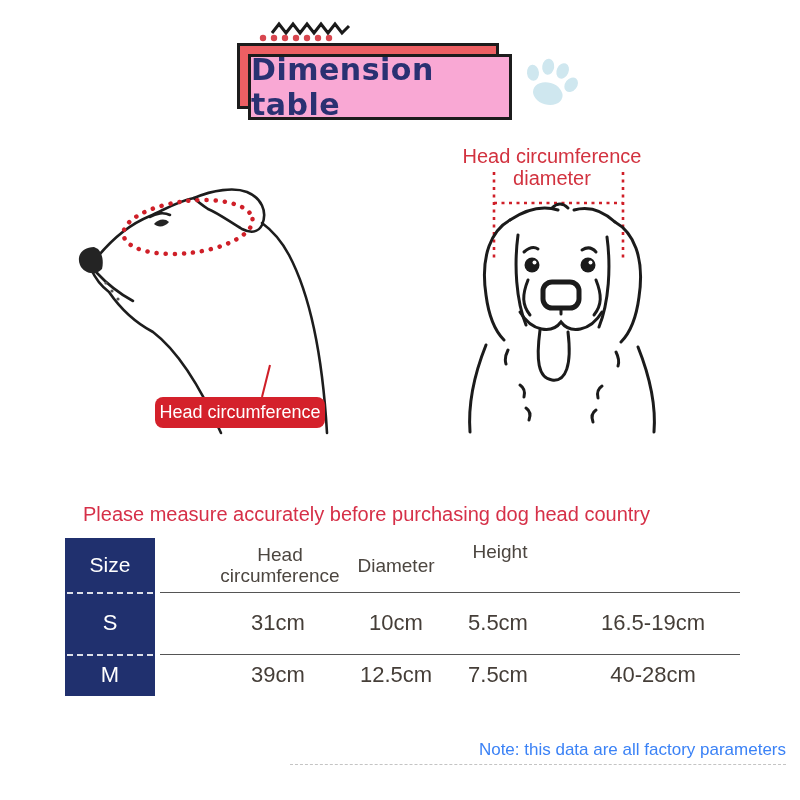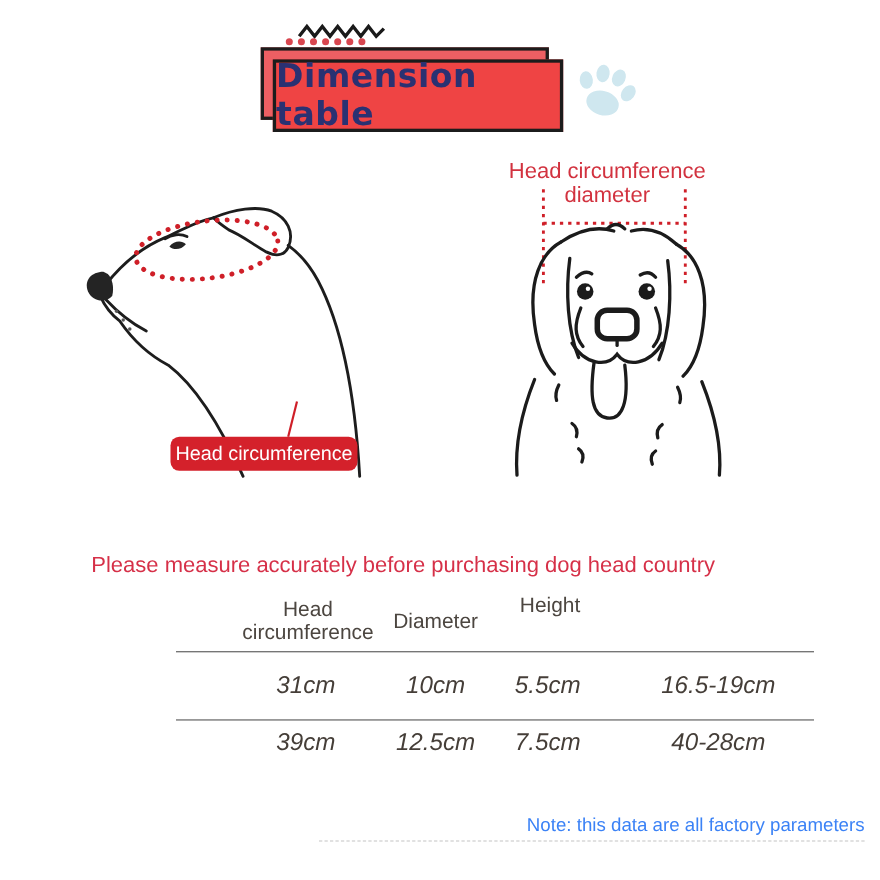--- a/index.html
+++ b/index.html
@@ -3,21 +3,21 @@
 <meta charset="utf-8">
 <style>
   html,body{margin:0;padding:0;background:#fff;}
   .canvas{position:relative;width:800px;height:800px;background:#ffffff;overflow:hidden;
           font-family:"Liberation Sans", sans-serif;}
   .abs{position:absolute;}
 
   
   .title-back{left:237px;top:43px;width:256px;height:60px;background:#ed5f63;
               border:3px solid #1c1c1c;}
-  .title-front{left:248px;top:54px;width:258px;height:60px;background:#ef4444;
+  .title-front{left:248px;top:54px;width:258px;height:60px;background:#f9a8d4;
                border:3px solid #1c1c1c;display:flex;align-items:center;justify-content:center;}
   .title-text{color:#2a3172;font-size:30px;font-weight:bold;letter-spacing:.5px;
               font-family:"DejaVu Sans", sans-serif;}
 
   
   .circ-label{left:155px;top:397px;width:170px;height:31px;background:#d4212b;border-radius:8px;
               display:flex;align-items:center;justify-content:center;color:#ffffff;font-size:18px;}
 
   
   .diam-caption{left:440px;top:145px;width:224px;text-align:center;color:#d2323f;
@@ -29,21 +29,21 @@
   
   .tbl{left:65px;top:538px;width:675px;height:160px;}
   .size-col{position:absolute;left:0;top:0;width:90px;height:158px;background:#20306e;}
   .size-sep{position:absolute;left:2px;right:2px;height:0;border-top:2px dashed rgba(255,255,255,.85);}
   .size-cell{position:absolute;left:0;width:90px;text-align:center;color:#ffffff;font-size:21px;
              transform:translateY(-50%);}
   .hline{position:absolute;left:95px;width:580px;height:0;border-top:1.5px solid #555555;}
   .hcell{position:absolute;transform:translate(-50%,-50%);text-align:center;color:#4c4640;
          font-size:19px;line-height:21px;}
   .dcell{position:absolute;transform:translate(-50%,-50%);text-align:center;color:#453e38;
-         font-size:22px;white-space:nowrap;font-style:italic;}
+         font-size:22px;white-space:nowrap;}
 
   
   .foot-note{left:290px;top:740px;right:14px;text-align:right;color:#3b82f6;font-size:17px;
              line-height:20px;padding-bottom:4px;border-bottom:1.5px dashed #c4c4c4;}
 </style>
 </head>
 <body>
 
 <div class="canvas">
 
@@ -137,20 +137,27 @@
     </g>
     <circle cx="92" cy="105" r="7.5" fill="#1b1b1b"></circle>
     <circle cx="148" cy="105" r="7.5" fill="#1b1b1b"></circle>
     <circle cx="94.5" cy="102.5" r="2" fill="#ffffff"></circle>
     <circle cx="150.5" cy="102.5" r="2" fill="#ffffff"></circle>
   </svg>
 
   <div class="abs notice">Please measure accurately before purchasing dog head country</div>
 
   <div class="abs tbl">
+    <div class="size-col">
+      <div class="size-sep" style="top:54px"></div>
+      <div class="size-sep" style="top:116px"></div>
+      <div class="size-cell" style="top:27px">Size</div>
+      <div class="size-cell" style="top:85px;font-size:22px">S</div>
+      <div class="size-cell" style="top:137px;font-size:22px">M</div>
+    </div>
 
     <div class="hline" style="top:54px"></div>
     <div class="hline" style="top:116px"></div>
 
     <div class="hcell" style="left:215px;top:27px;max-width:140px">Head circumference</div>
     <div class="hcell" style="left:331px;top:27px">Diameter</div>
     <div class="hcell" style="left:435px;top:13px">Height</div>
 
     <div class="dcell" style="left:213px;top:85px">31cm</div>
     <div class="dcell" style="left:331px;top:85px">10cm</div>

